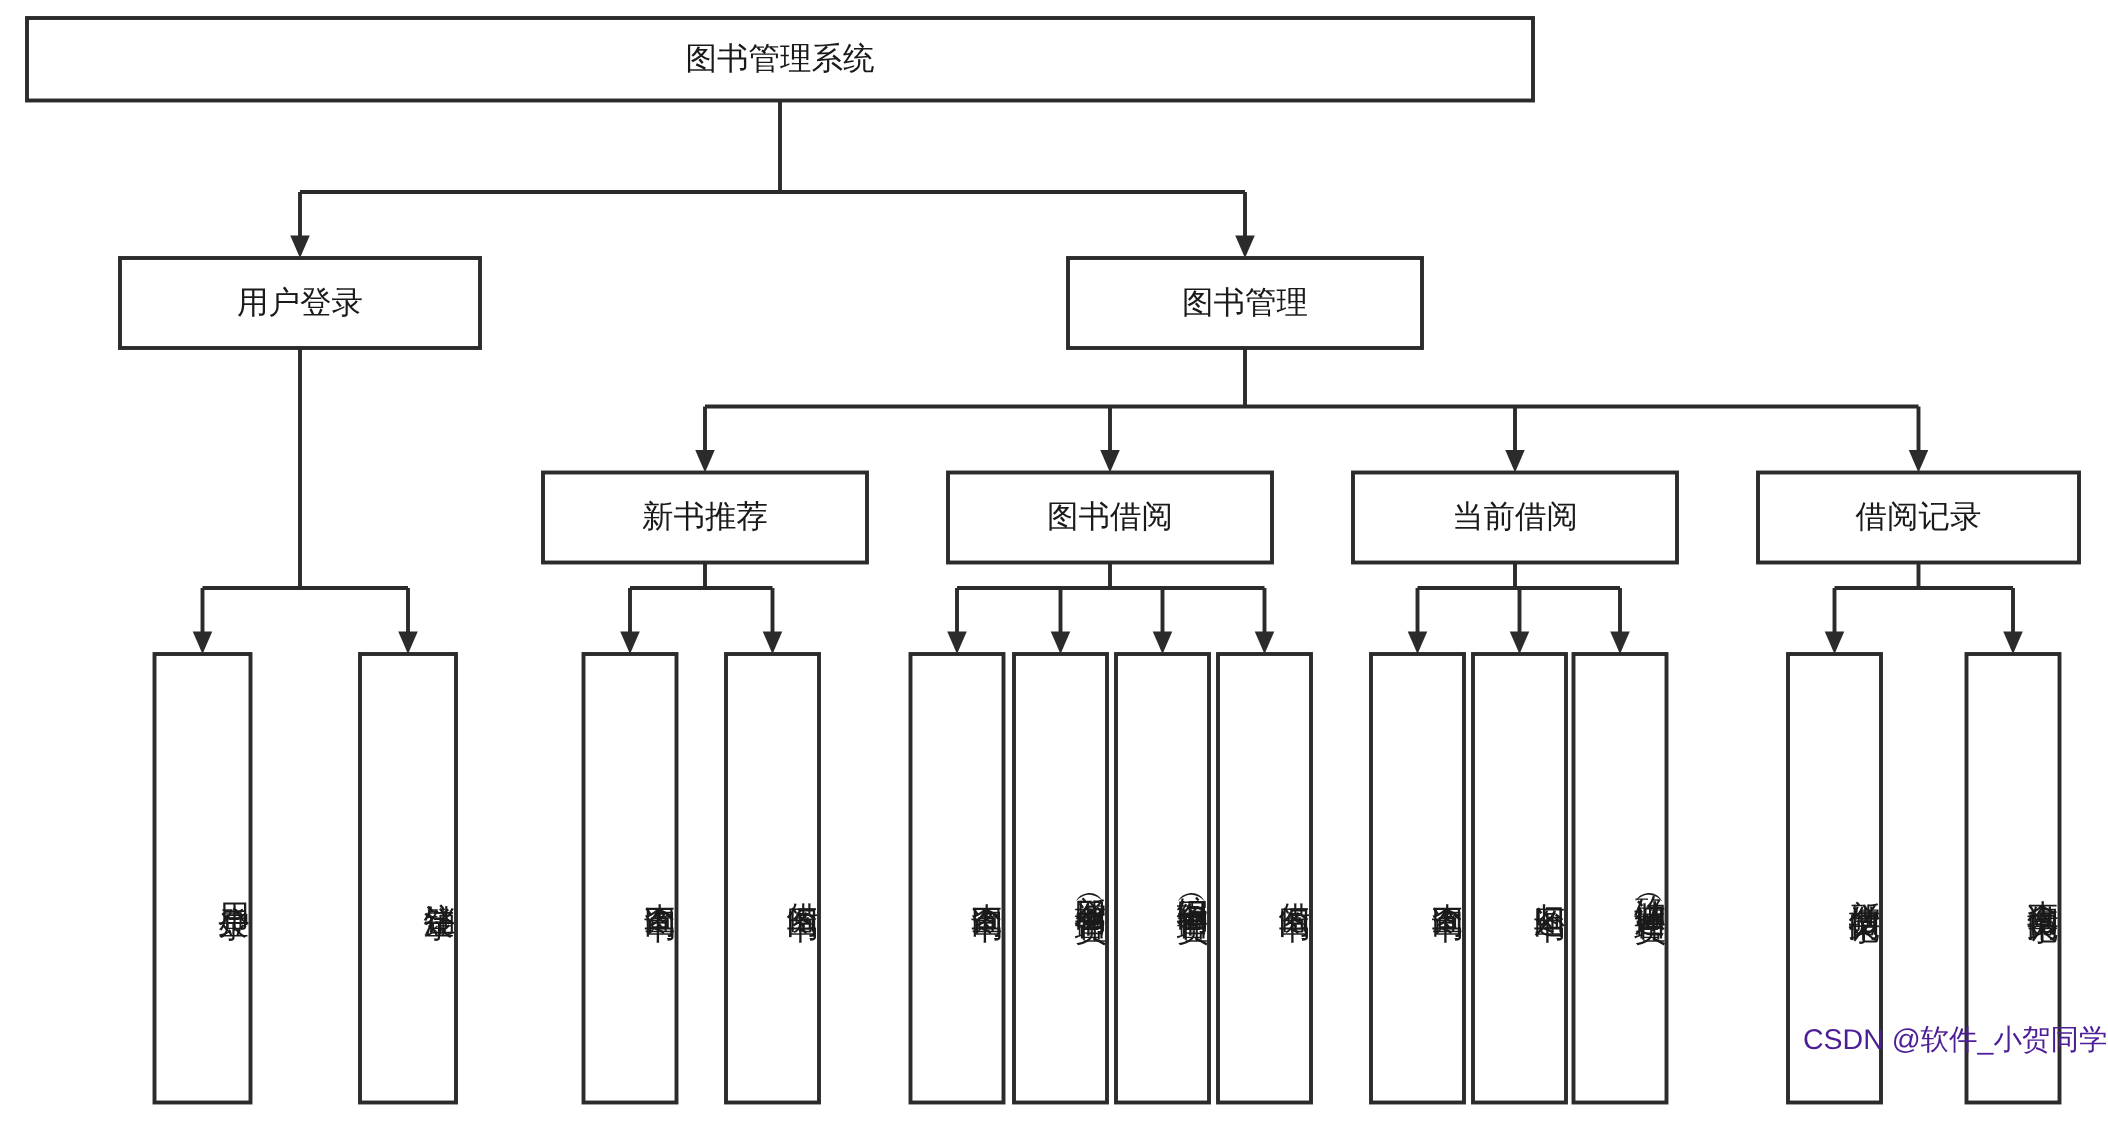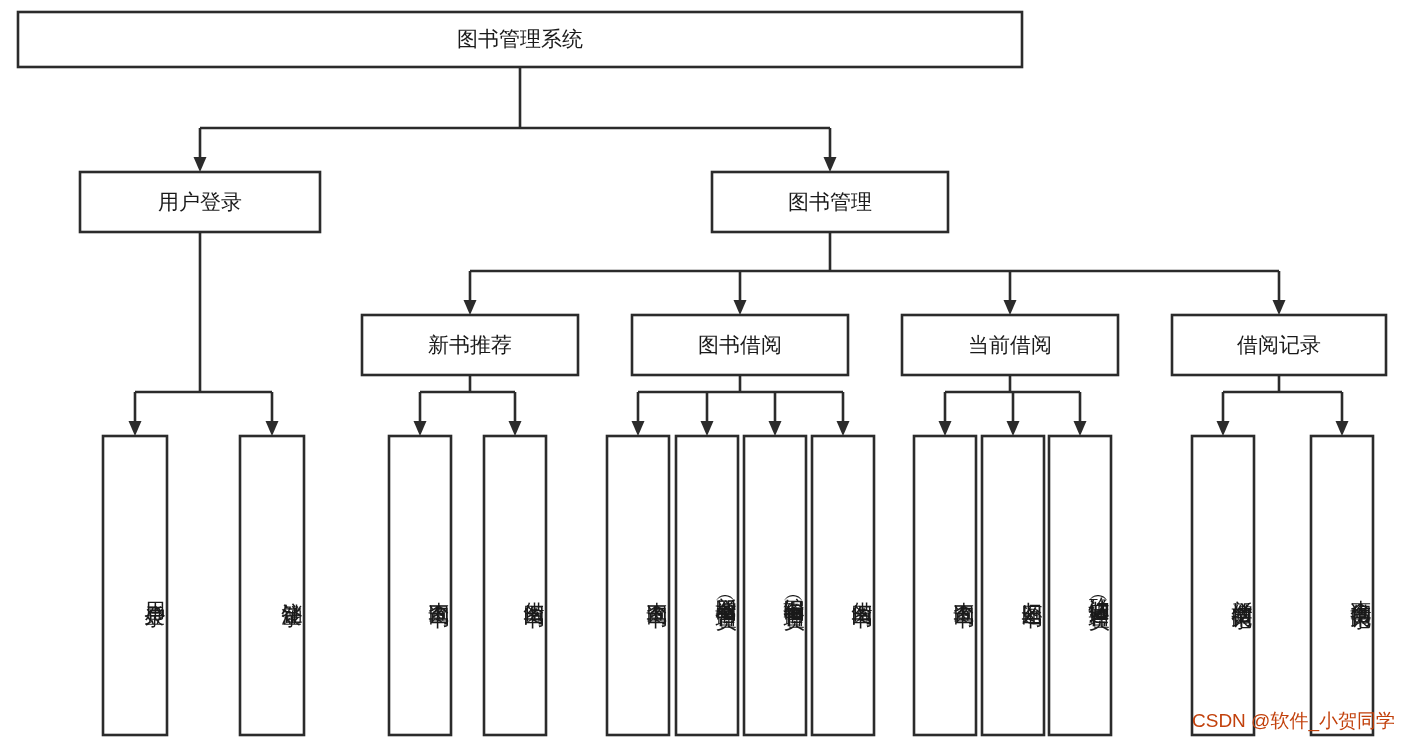--- a/index.html
+++ b/index.html
@@ -171,14 +171,14 @@
       <div class="node-label-v" style="left: 607px; top: 450px; width: 62px; height: 277px;">查询图书</div>
       <div class="node-label-v" style="left: 676px; top: 450px; width: 62px; height: 277px;">新增图书（管理员）</div>
       <div class="node-label-v" style="left: 744px; top: 450px; width: 62px; height: 277px;">编辑图书（管理员）</div>
       <div class="node-label-v" style="left: 812px; top: 450px; width: 62px; height: 277px;">借阅图书</div>
       <div class="node-label-v" style="left: 914px; top: 450px; width: 62px; height: 277px;">查询图书</div>
       <div class="node-label-v" style="left: 982px; top: 450px; width: 62px; height: 277px;">归还图书</div>
       <div class="node-label-v" style="left: 1049px; top: 450px; width: 62px; height: 277px;">确认归还（管理员）</div>
       <div class="node-label-v" style="left: 1192px; top: 450px; width: 62px; height: 277px;">新增借阅记录</div>
       <div class="node-label-v" style="left: 1311px; top: 450px; width: 62px; height: 277px;">查询借阅记录</div>
     </div>
-  <div class="watermark" style="left: 1192px; top: 708px; color: #c2410c;">CSDN @软件_小贺同学</div>
+  <div class="watermark" style="left: 1192px; top: 680px; color: #4c1d95; padding-left: 10px;">CSDN @软件_小贺同学</div>
 </div>
 
 </body></html>

